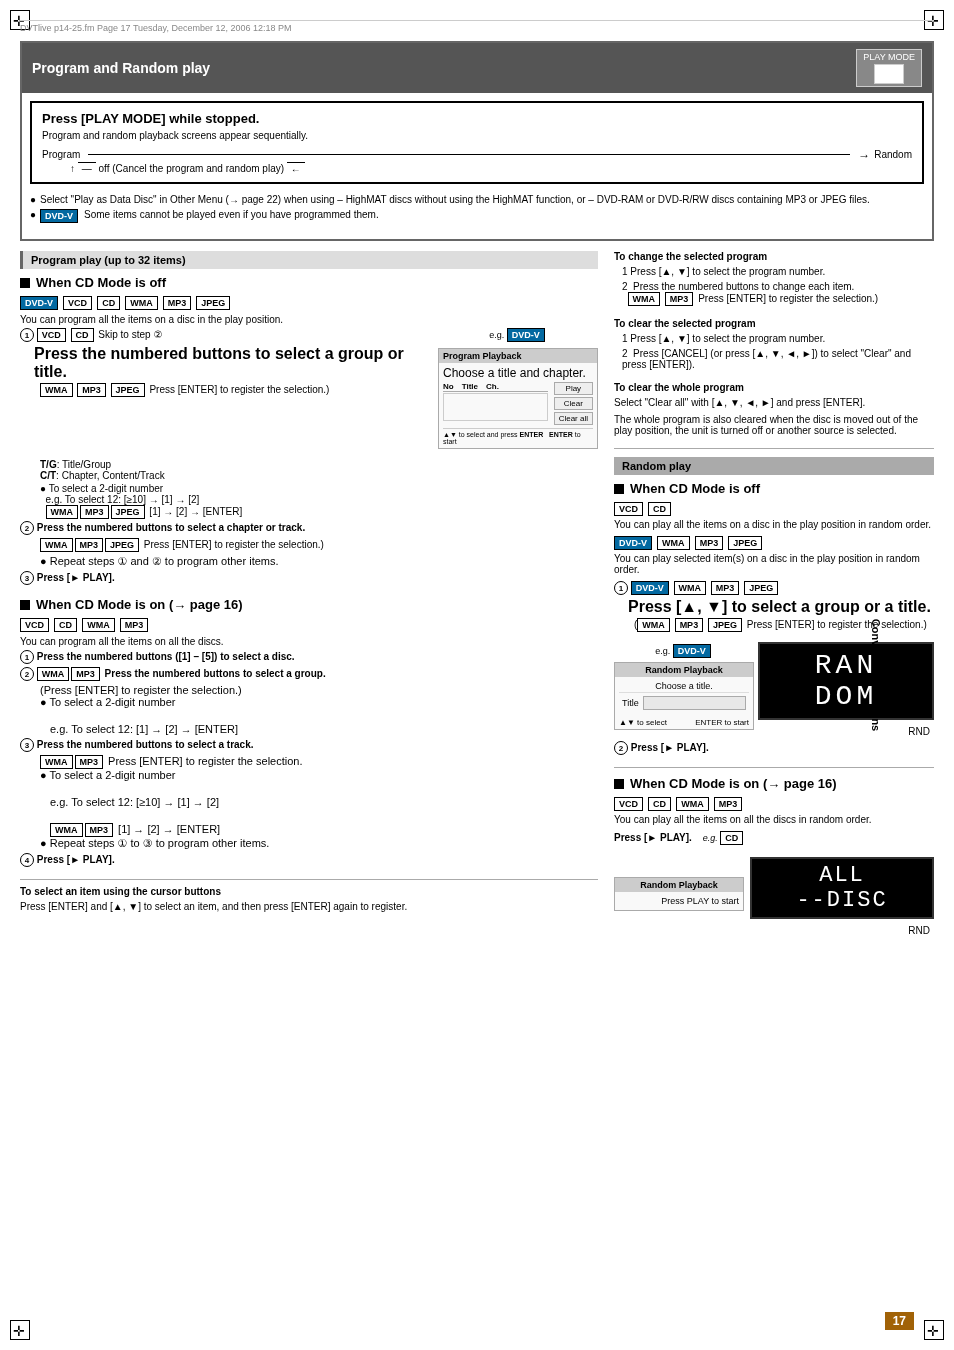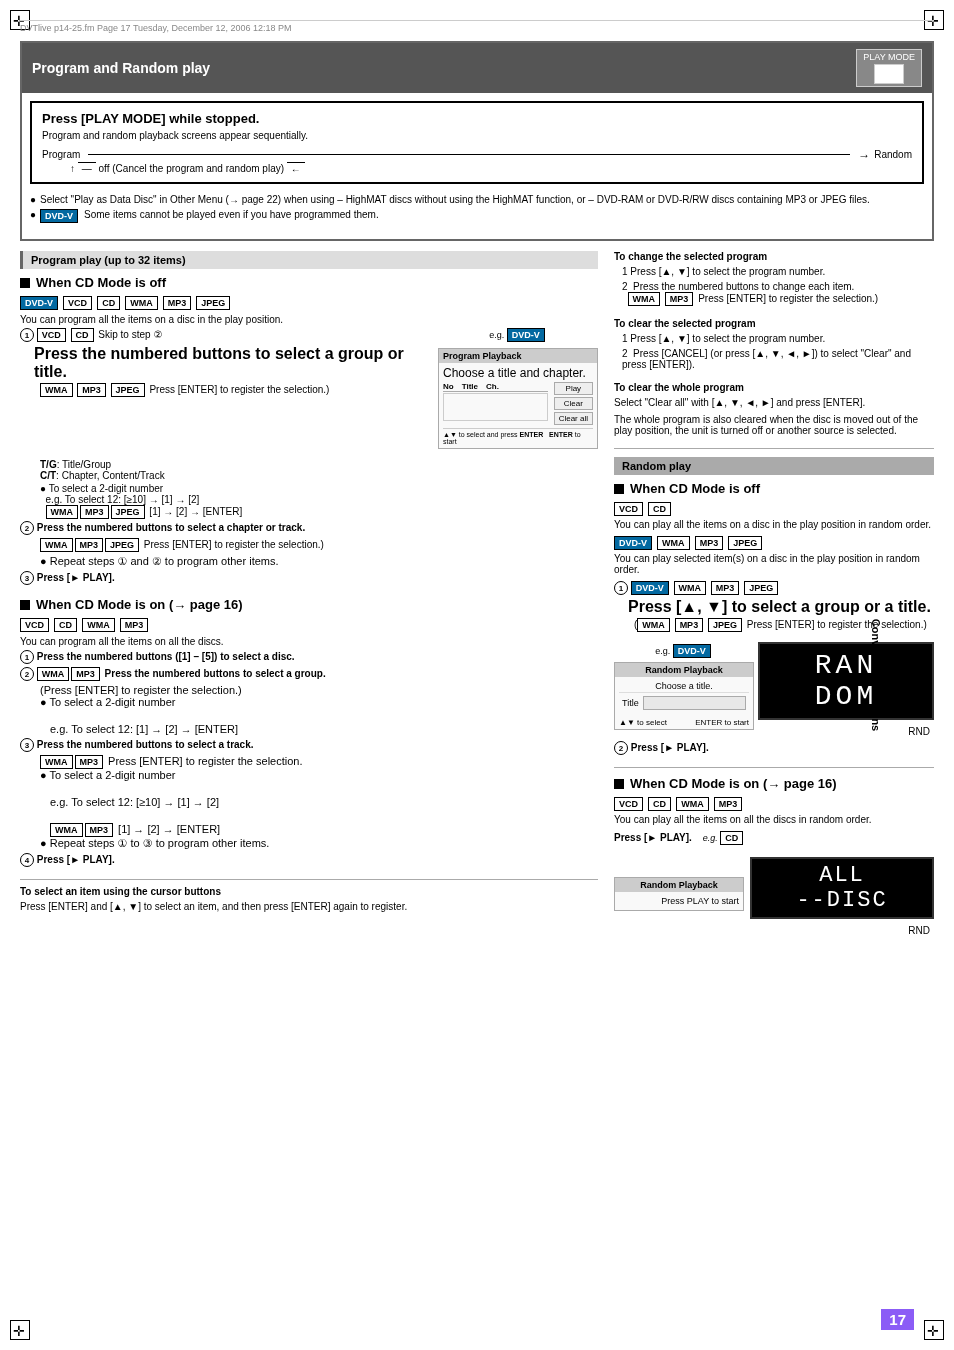--- a/index.html
+++ b/index.html
@@ -296,24 +296,24 @@
       transform: translateY(-50%) rotate(90deg);
       font-size: 11px;
       font-weight: bold;
       white-space: nowrap;
     }
 
     .page-number {
       position: absolute;
       bottom: 20px;
       right: 40px;
-      background: #8b5cf6;
+      background: #a16207;
       color: #fff;
       padding: 2px 8px;
-      font-size: 15px;
+      font-size: 12px;
       font-weight: bold;
     }
 
     
     .lcd-display {
       background: #000;
       color: #fff;
       font-size: 28px;
       font-family: 'Courier New', monospace;
       text-align: center;

